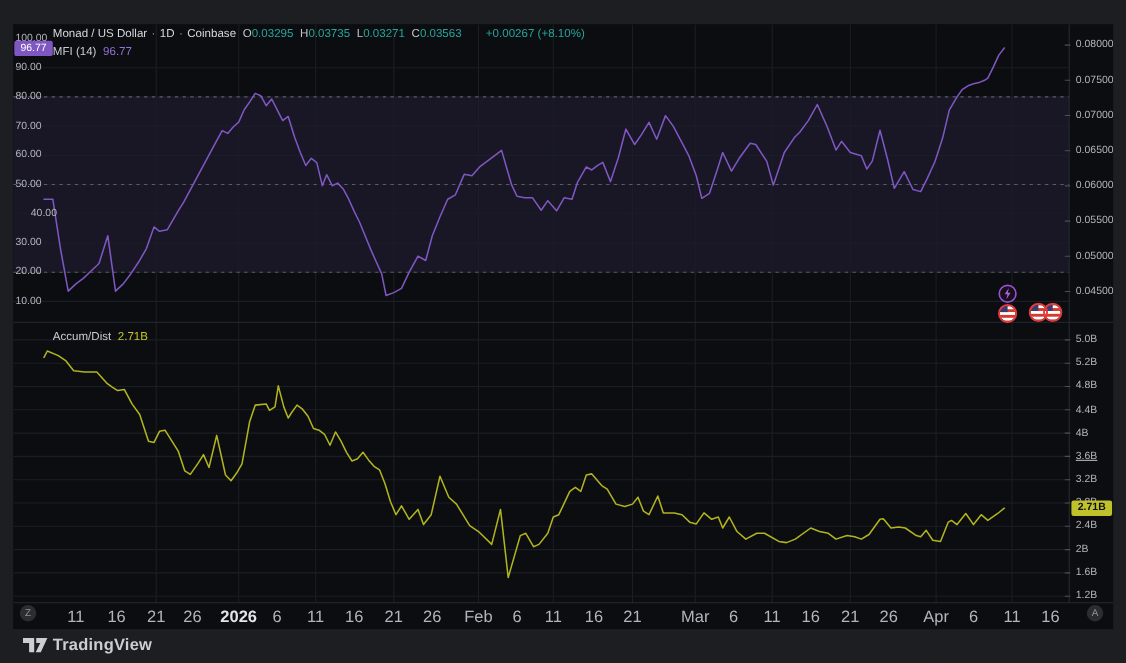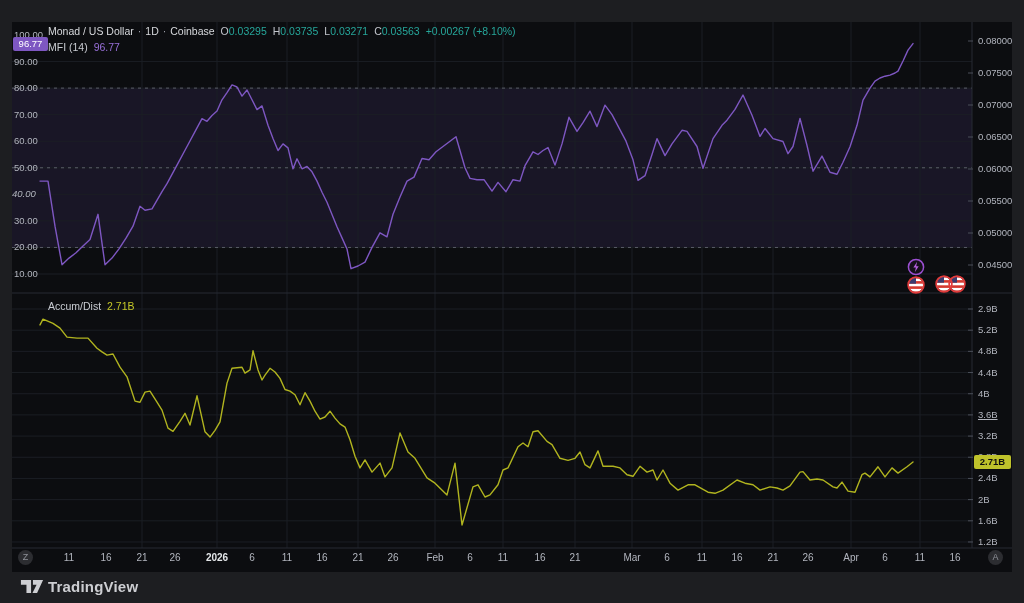--- a/index.html
+++ b/index.html
@@ -2,33 +2,33 @@
 <html><head>
 <meta charset="utf-8">
 <style>
   html,body{margin:0;padding:0;background:#1d1e21;width:1024px;height:603px;overflow:hidden;
     font-family:"Liberation Sans", sans-serif;-webkit-font-smoothing:antialiased;position:relative}
   #stage{position:absolute;left:0;top:0;width:1024px;height:603px}
   #attribution{position:absolute;left:20px;top:5px;font-size:11px;color:#dcdee2;letter-spacing:.1px}
   #chart-region{position:absolute;left:12px;top:22px;width:1000px;height:550px;background:#0c0d10;overflow:hidden}
   #chart-svg{position:absolute;left:0;top:0}
   .axis-label{position:absolute;font-size:9.5px;color:#b2b5be;line-height:12px;white-space:nowrap}
-  .time-label{position:absolute;top:530px;width:44px;font-size:10px;color:#b2b5be;text-align:center;white-space:nowrap}
+  .time-label{position:absolute;top:530px;width:44px;font-size:15px;color:#b2b5be;text-align:center;white-space:nowrap}
   .time-label.bold{color:#e3e5e8;font-weight:700}
   .badge{position:absolute;font-size:9.5px;line-height:14px;height:14px;border-radius:2px;text-align:center}
   #mfi-badge{left:1px;width:35px;background:#7e57c2;color:#fff}
   #accdist-badge{left:962px;width:37px;background:#bfc22b;color:#101010;font-weight:700}
   .legend{position:absolute;font-size:10.5px;line-height:16px;white-space:nowrap;color:#d6d8dc}
   #legend-main{left:36px;top:1px}
   #legend-accdist{left:36px;top:276px}
   .lg-dim{color:#d6d8dc}
   .sep{color:#9a9da6;margin:0 4px}
   .ohlc-k{color:#c2c5cc;margin-left:6px}
   .ohlc-v{color:#26a69a}
-  .chg{color:#26a69a;margin-left:6px}
+  .chg{color:#26a69a;margin-left:22px}
   .ind-name{color:#c9ccd2}
   .ind-val-purple{color:#976fd8;margin-left:6px}
   .ind-val-yellow{color:#c4c728;margin-left:6px}
   .axis-btn{position:absolute;top:528px;width:15px;height:15px;border-radius:50%;background:#2c2d31;
     color:#90939a;font-size:9px;line-height:15px;text-align:center;cursor:pointer}
   #tz-btn{left:6px}
   #auto-btn{left:976px}
   .icon{position:absolute;width:18px;height:18px}
   #footer{position:absolute;left:0;top:572px;width:844px;height:31px;background:#1d1e21}
   #footer-logo{position:absolute;left:20px;top:6px}
@@ -116,33 +116,33 @@
       <span class="ind-name">Accum/Dist</span><span class="ind-val-yellow">2.71B</span>
     </div>
 
     <div id="labels">
         <div class="axis-label" style="left: 2px; top: 7px;">100.00</div>
         <div class="axis-label" style="left: 2px; top: 33.556px;">90.00</div>
         <div class="axis-label" style="left: 2px; top: 60.112px;">80.00</div>
         <div class="axis-label" style="left: 2px; top: 86.668px;">70.00</div>
         <div class="axis-label" style="left: 2px; top: 113.224px;">60.00</div>
         <div class="axis-label" style="left: 2px; top: 139.78px;">50.00</div>
-        <div class="axis-label" style="left: 0; top: 166.336px; font-style: italic;">40.00</div>
+        <div class="axis-label" style="left: 16px; top: 166.336px;">40.00</div>
         <div class="axis-label" style="left: 2px; top: 192.892px;">30.00</div>
         <div class="axis-label" style="left: 2px; top: 219.448px;">20.00</div>
         <div class="axis-label" style="left: 2px; top: 246.004px;">10.00</div>
         <div class="axis-label" style="left: 966px; top: 13px;">0.08000</div>
         <div class="axis-label" style="left: 966px; top: 45px;">0.07500</div>
         <div class="axis-label" style="left: 966px; top: 77px;">0.07000</div>
         <div class="axis-label" style="left: 966px; top: 109px; text-align: right;">0.06500</div>
         <div class="axis-label" style="left: 966px; top: 141px;">0.06000</div>
         <div class="axis-label" style="left: 966px; top: 173px;">0.05500</div>
         <div class="axis-label" style="left: 966px; top: 205px;">0.05000</div>
         <div class="axis-label" style="left: 966px; top: 237px;">0.04500</div>
-        <div class="axis-label" style="left: 966px; top: 281px;">2.9B</div>
+        <div class="axis-label" style="left: 966px; top: 281px;">5.0B</div>
         <div class="axis-label" style="left: 966px; top: 302.18px;">5.2B</div>
         <div class="axis-label" style="left: 966px; top: 323.36px;">4.8B</div>
         <div class="axis-label" style="left: 966px; top: 344.54px;">4.4B</div>
         <div class="axis-label" style="left: 966px; top: 365.72px;">4B</div>
         <div class="axis-label" style="left: 966px; top: 386.9px; text-decoration: underline;">3.6B</div>
         <div class="axis-label" style="left: 966px; top: 408.08px;">3.2B</div>
         <div class="axis-label" style="left: 966px; top: 429.26px;">2.8B</div>
         <div class="axis-label" style="left: 966px; top: 450.44px;">2.4B</div>
         <div class="axis-label" style="left: 966px; top: 471.62px;">2B</div>
         <div class="axis-label" style="left: 966px; top: 492.8px;">1.6B</div>

